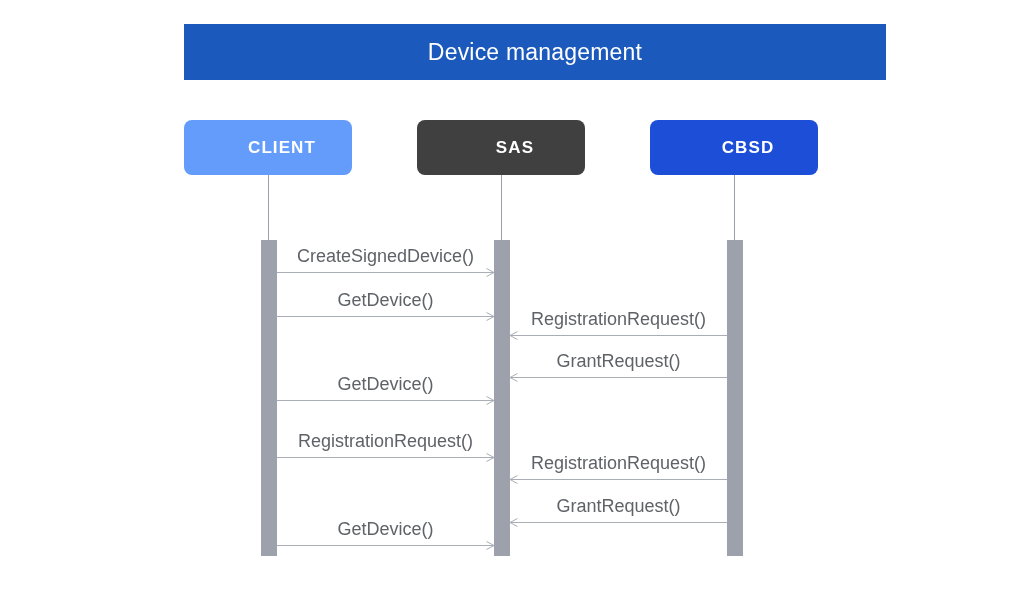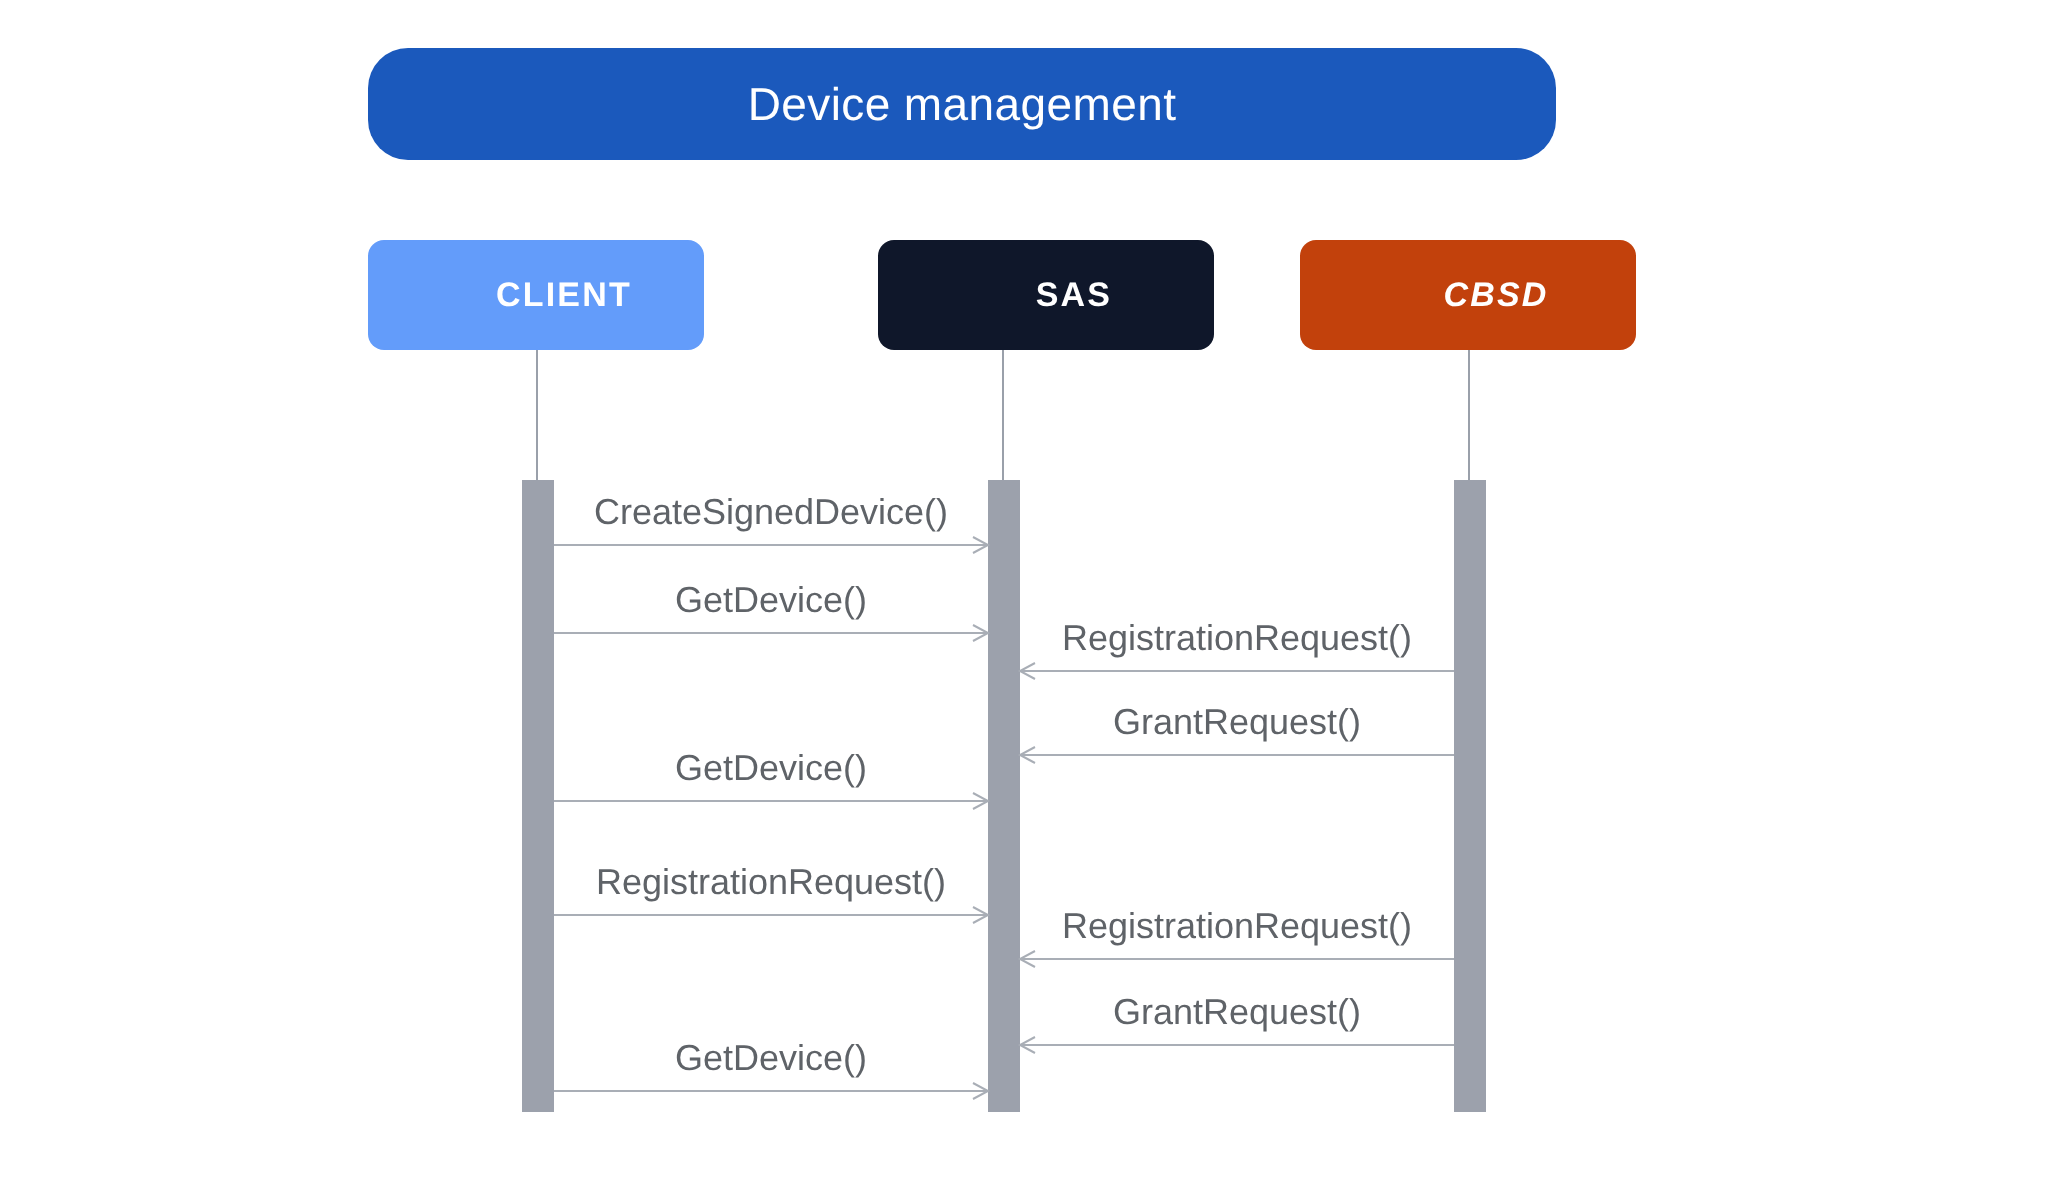--- a/index.html
+++ b/index.html
@@ -19,23 +19,23 @@
     width: 1024px;
     height: 600px;
     background: #ffffff;
   }
 
   
   .title-bar {
     position: absolute;
     left: 184px;
     top: 24px;
-    width: 594px;
+    width: 702px;
     height: 56px;
-    border-radius: 20px;
+    border-radius: 0;
     display: flex;
     align-items: center;
     justify-content: center;
     box-sizing: border-box;
   }
   .title-bar .title-text {
     color: #ffffff;
     font-size: 23px;
     font-weight: 400;
     letter-spacing: 0.2px;
@@ -120,24 +120,24 @@
 
 <div id="canvas">
 
   <div class="title-bar" style="background: rgb(27, 89, 188);">
     <span class="title-text">Device management</span>
   </div>
 
   <div class="participant" style="left: 184px; background: rgb(99, 156, 250);">
     <span class="p-label">CLIENT</span>
   </div>
-  <div class="participant" style="left: 439px; background: #0f172a;">
+  <div class="participant" style="left: 417px; background: #404040;">
     <span class="p-label">SAS</span>
   </div>
-  <div class="participant" style="left: 650px; background: #c2410c; font-style: italic;">
+  <div class="participant" style="left: 650px; background: #1d4ed8;">
     <span class="p-label">CBSD</span>
   </div>
 
   <div class="lifeline" style="left:268px;"></div>
   <div class="lifeline" style="left:501px;"></div>
   <div class="lifeline" style="left:734px;"></div>
 
   <div class="activation" style="left:261px;"></div>
   <div class="activation" style="left:494px;"></div>
   <div class="activation" style="left:727px;"></div>

